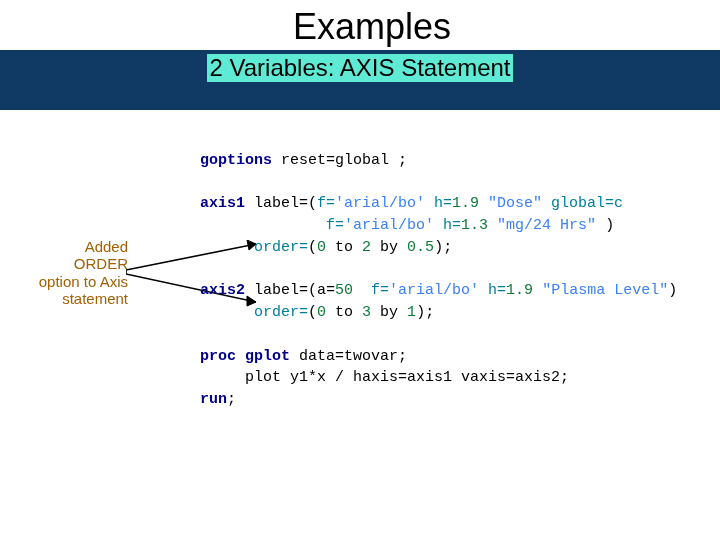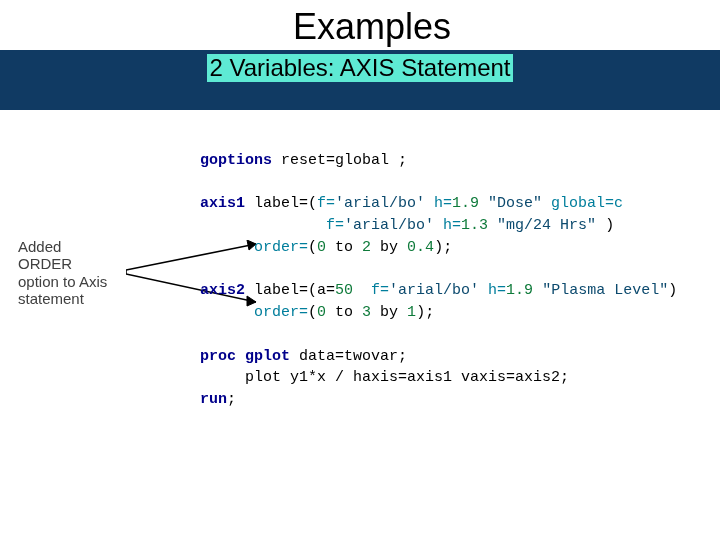--- a/index.html
+++ b/index.html
@@ -42,39 +42,39 @@
   .body {
     position: relative;
     padding: 20px 20px 0 20px;
   }
 
   .annot {
     position: absolute;
     left: 18px;
     top: 128px;
     width: 110px;
-    text-align: left;
+    text-align: right;
     font-size: 15px;
     line-height: 1.15;
-    color: #404040;
+    color: #a16207;
   }
 
   .code {
     position: absolute;
     left: 200px;
     top: 18px;
     font-family: "Courier New", Courier, monospace;
     font-size: 15px;
     line-height: 1.45;
     white-space: pre;
     color: #000;
   }
   .code .kw   { color: #00008b; font-weight: bold; }   
   .code .opt  { color: #007e9c; }                      
-  .code .str  { color: #0c4a6e; }                      
+  .code .str  { color: #3b82f6; }                      
   .code .num  { color: #0e7a3a; font-weight: normal; }
   .code .semi { color: #000; }
 
   
   .arrow {
     position: absolute;
     stroke: #000;
     fill: #000;
   }
 </style>
@@ -106,21 +106,21 @@
     <polygon points="130,62 121,56 121,66" fill="#000"></polygon>
 
     <line x1="0" y1="30" x2="0" y2="34" stroke="#000" stroke-width="1.6"></line>
   </svg>
 
   <div class="code">
 <span class="kw">goptions</span><span> reset=global ;</span>
 
 <span class="kw">axis1</span><span> label=(</span><span class="opt">f=</span><span class="str">'arial/bo'</span><span class="opt"> h=</span><span class="num">1.9</span><span class="str"> "Dose"</span><span class="opt"> global=c</span>
 <span>              </span><span class="opt">f=</span><span class="str">'arial/bo'</span><span class="opt"> h=</span><span class="num">1.3</span><span class="str"> "mg/24 Hrs"</span><span> )</span>
-<span>      </span><span class="opt">order=</span><span>(</span><span class="num">0</span><span> to </span><span class="num">2</span><span> by </span><span class="num">0.4</span><span>);</span>
+<span>      </span><span class="opt">order=</span><span>(</span><span class="num">0</span><span> to </span><span class="num">2</span><span> by </span><span class="num">0.5</span><span>);</span>
 
 <span class="kw">axis2</span><span> label=(a=</span><span class="num">50</span><span>  </span><span class="opt">f=</span><span class="str">'arial/bo'</span><span class="opt"> h=</span><span class="num">1.9</span><span class="str"> "Plasma Level"</span><span>)</span>
 <span>      </span><span class="opt">order=</span><span>(</span><span class="num">0</span><span> to </span><span class="num">3</span><span> by </span><span class="num">1</span><span>);</span>
 
 <span class="kw">proc gplot</span><span> data=twovar;</span>
 <span>     </span><span>plot y1*x / haxis=axis1 vaxis=axis2;</span>
 <span class="kw">run</span><span class="semi">;</span>
 </div>
 
 </div>

